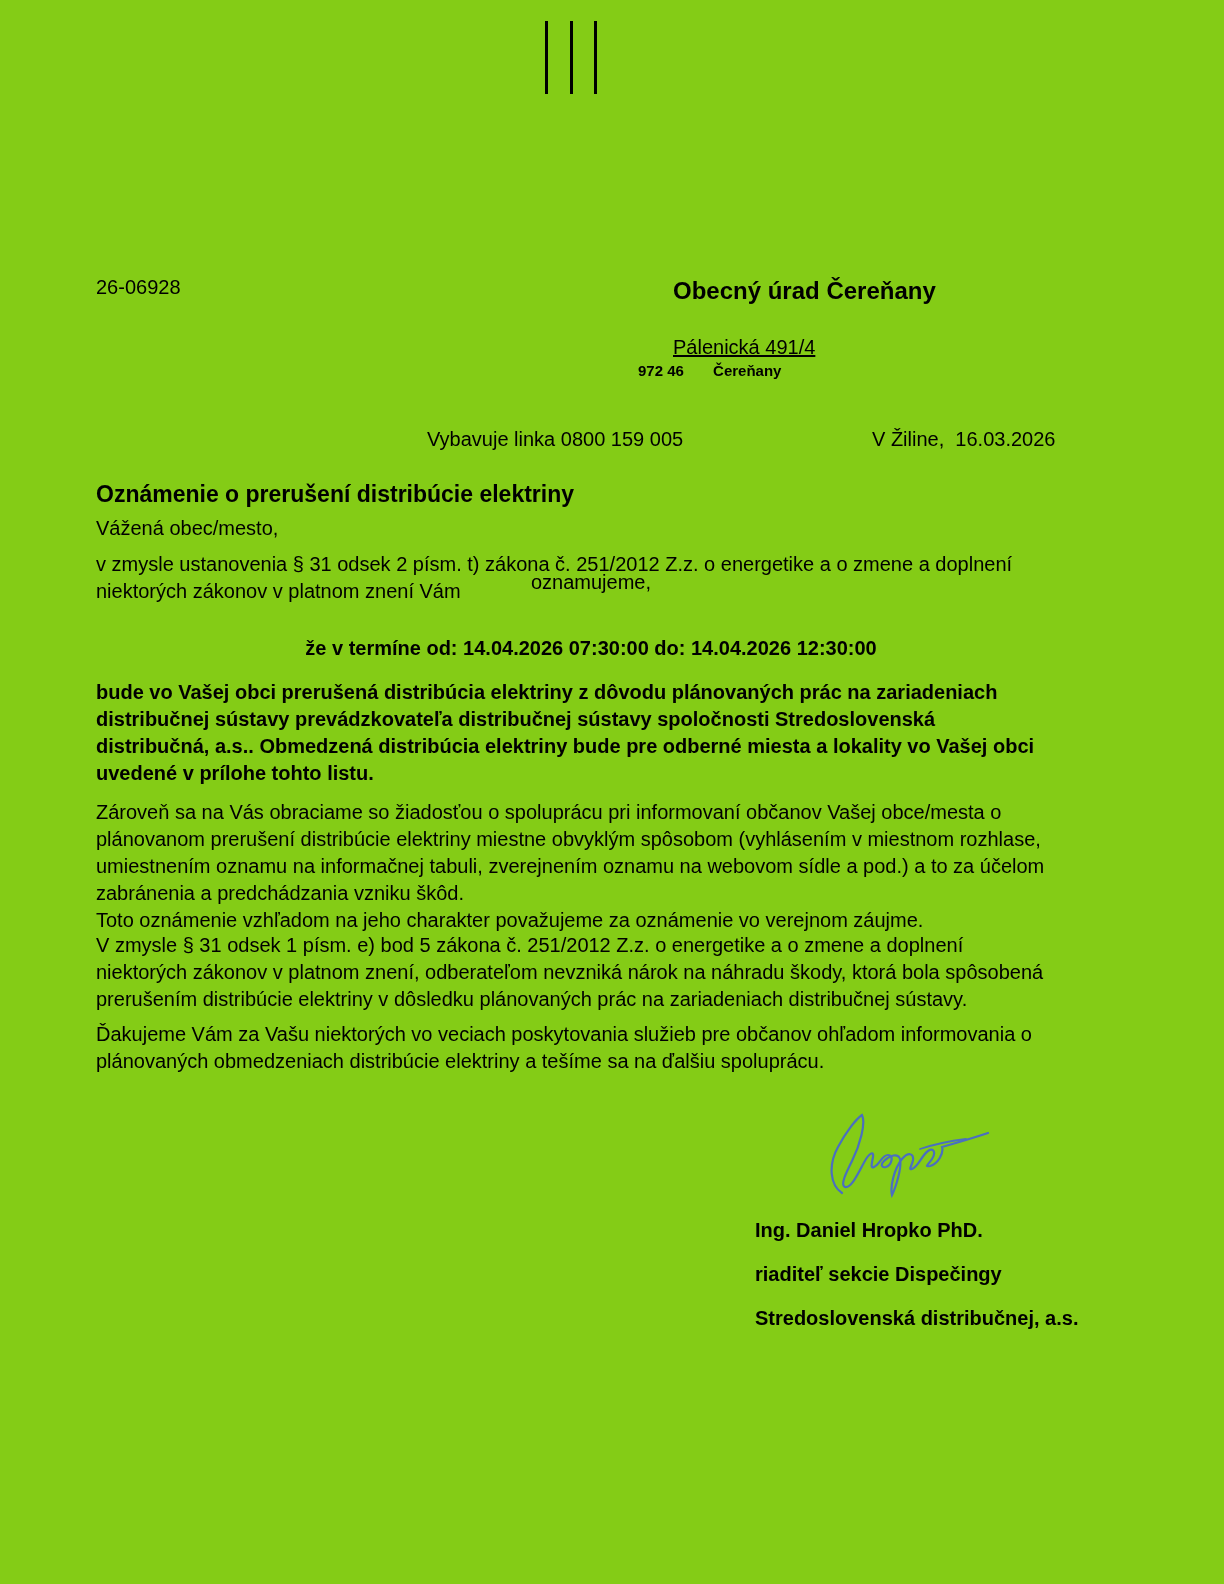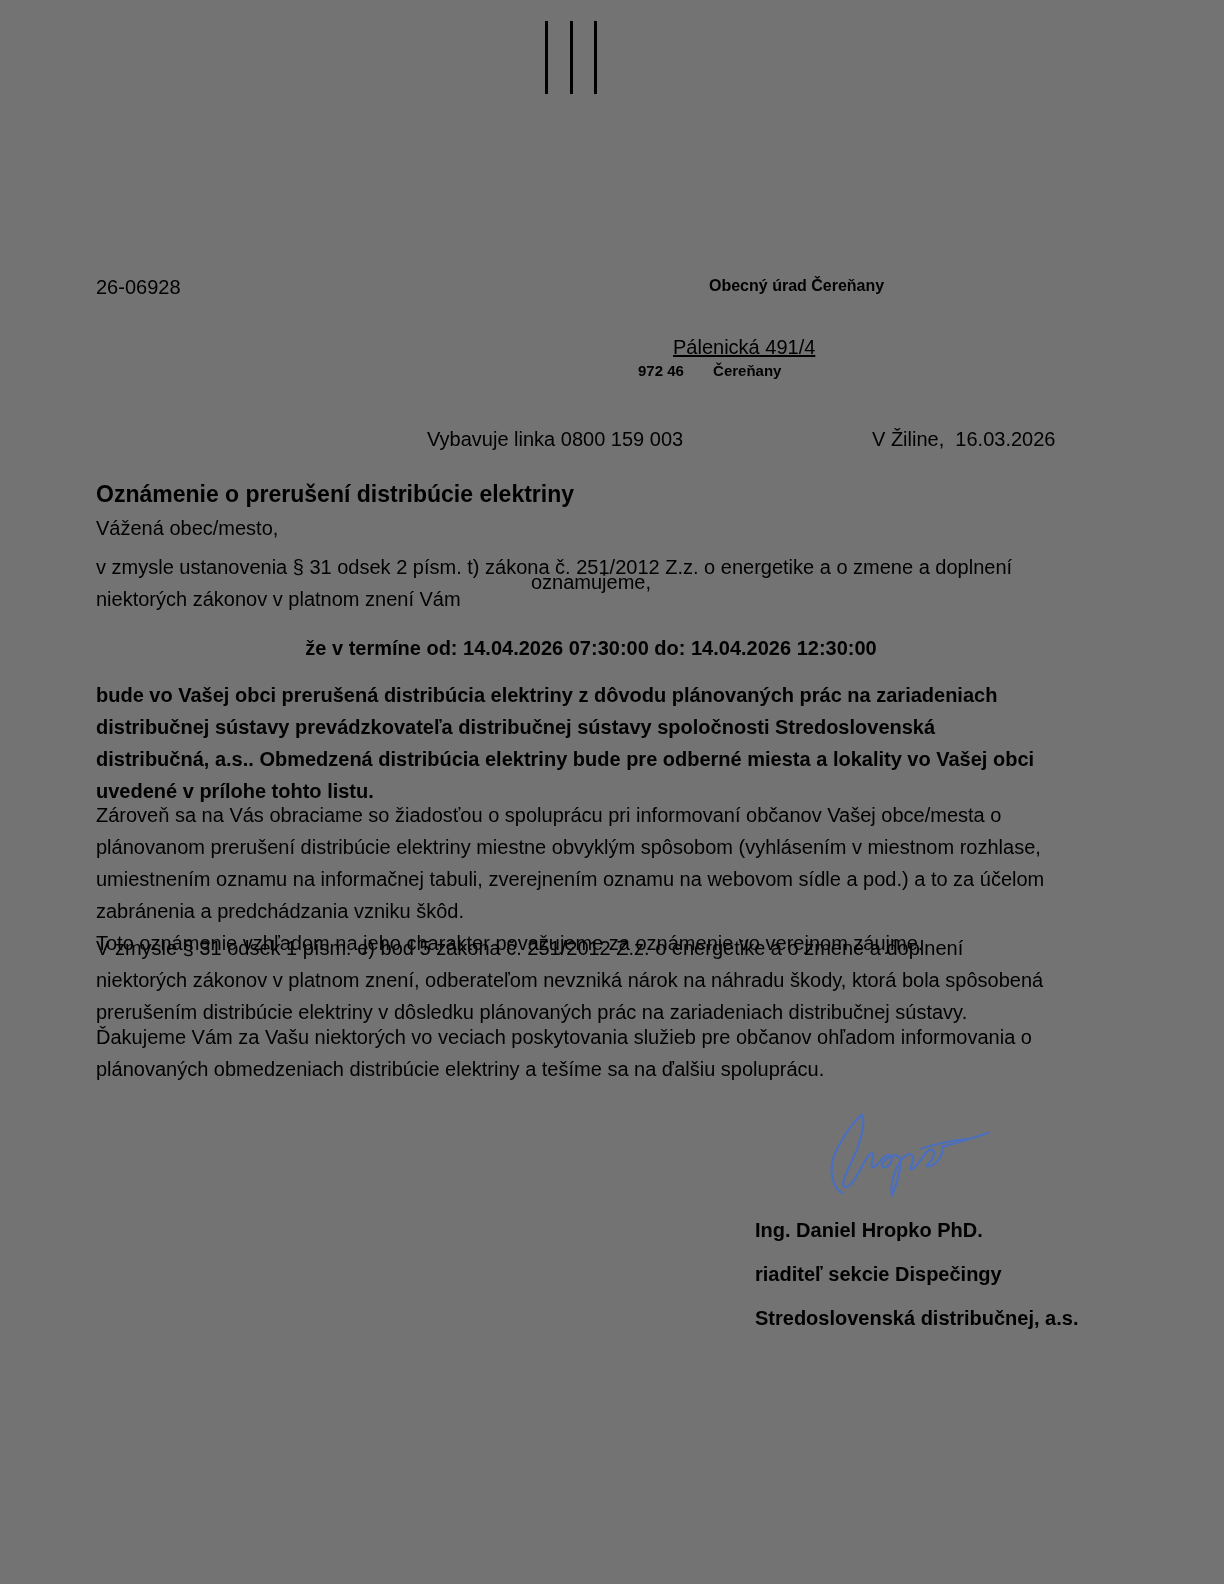--- a/index.html
+++ b/index.html
@@ -4,41 +4,41 @@
 <style>
   html, body {
     margin: 0;
     padding: 0;
     background: #ffffff;
   }
   .page {
     position: relative;
     width: 1224px;
     height: 1584px;
-    background: #737373;
+    background: #84cc16;
     font-family: "Liberation Sans", "DejaVu Sans", sans-serif;
     color: #000000;
     overflow: hidden;
   }
   .abs { position: absolute; }
 
   
   .logo { top: 21px; left: 545px; width: 52px; height: 73px; display: flex; justify-content: space-between; }
   .logo .bar { width: 3px; height: 73px; background: #000000; }
 
   .body-text {
     font-size: 20px;
-    line-height: 32px;
+    line-height: 27px;
     white-space: pre-line;
   }
   .pre { white-space: pre; }
 
   .ref-number { top: 276px; left: 96px; font-size: 20px; }
 
-  .recipient-name { top: 277px; left: 673px; font-size: 16px; font-weight: bold; margin-left: 36px; }
+  .recipient-name { top: 277px; left: 673px; font-size: 24px; font-weight: bold; }
   .recipient-street { top: 336px; left: 673px; font-size: 20px; text-decoration: underline; }
   .recipient-city { top: 362px; left: 638px; font-size: 15px; font-weight: bold; }
 
   .handler { top: 428px; left: 427px; font-size: 20px; }
   .place-date { top: 428px; left: 872px; font-size: 20px; }
 
   .letter-title { top: 481px; left: 96px; font-size: 23px; font-weight: bold; }
   .salutation { top: 517px; left: 96px; font-size: 20px; }
 
   .intro { top: 551px; left: 96px; width: 990px; }
@@ -68,21 +68,21 @@
     <div class="bar"></div>
     <div class="bar"></div>
   </div>
 
   <div class="abs ref-number">26-06928</div>
 
   <div class="abs recipient-name">Obecný úrad Čereňany</div>
   <div class="abs recipient-street">Pálenická 491/4</div>
   <div class="abs recipient-city pre">972 46       Čereňany</div>
 
-  <div class="abs handler pre">Vybavuje linka 0800 159 003</div>
+  <div class="abs handler pre">Vybavuje linka 0800 159 005</div>
   <div class="abs place-date pre">V Žiline,  16.03.2026</div>
 
   <div class="abs letter-title">Oznámenie o prerušení distribúcie elektriny</div>
 
   <div class="abs salutation">Vážená obec/mesto,</div>
 
   <div class="abs body-text intro">v zmysle ustanovenia § 31 odsek 2 písm. t) zákona č. 251/2012 Z.z. o energetike a o zmene a doplnení
 niektorých zákonov v platnom znení Vám</div>
 
   <div class="abs announce">oznamujeme,</div>

